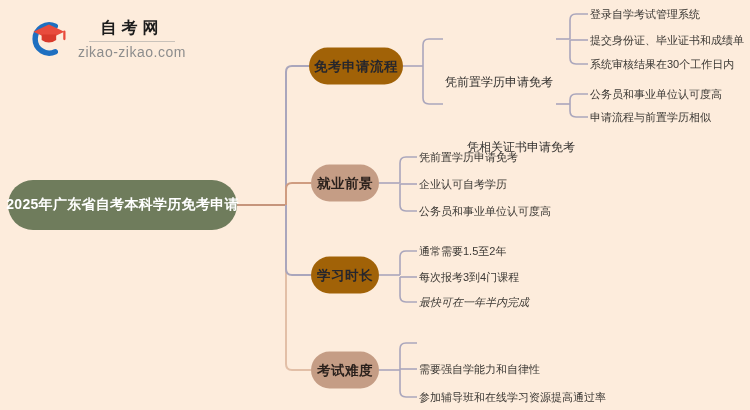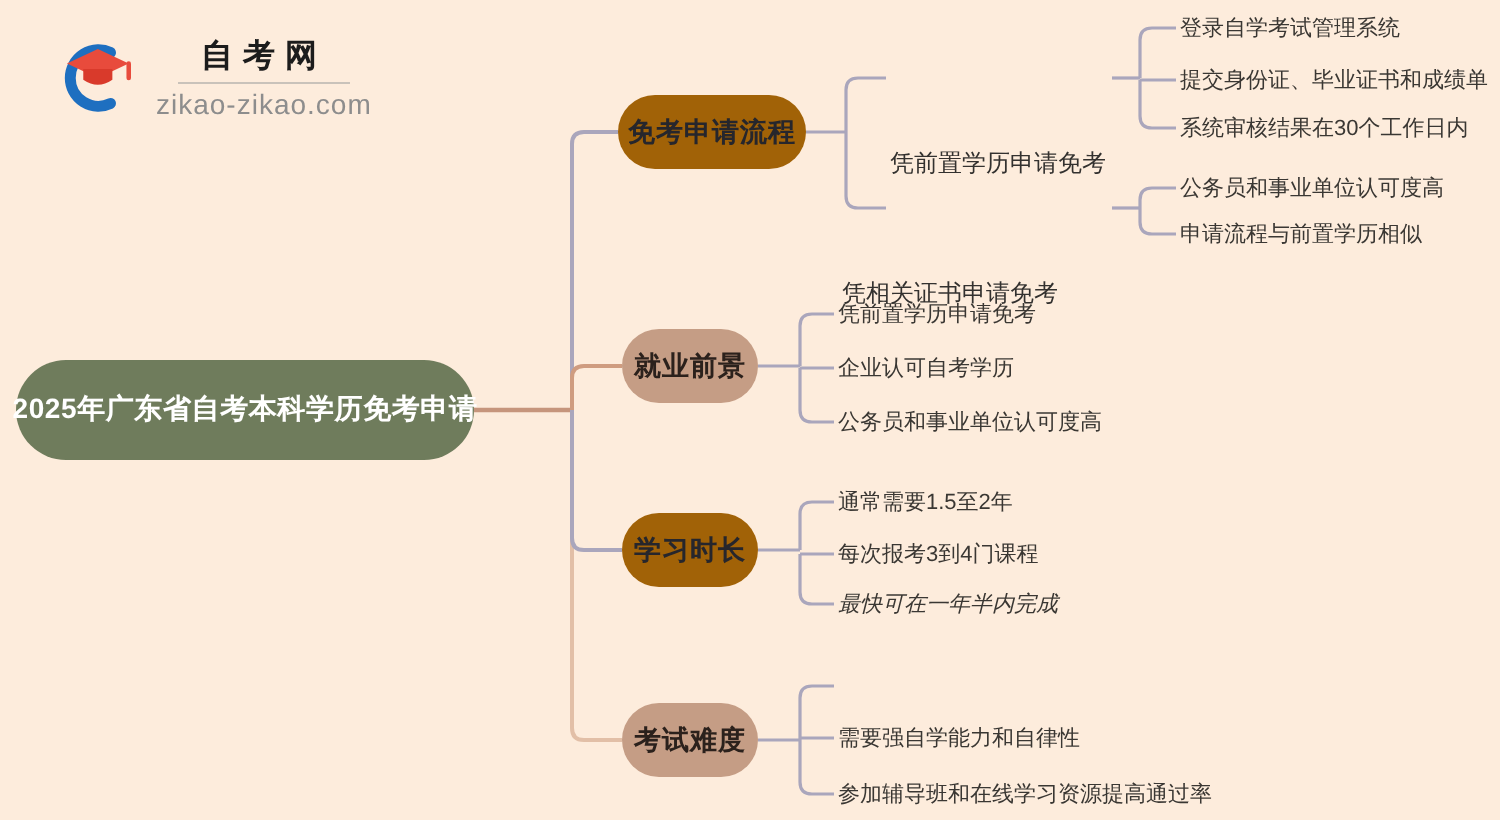--- a/index.html
+++ b/index.html
@@ -116,21 +116,21 @@
   </div>
 
   <div class="node pill title-pill" style="left:8px;top:205px;width:229px;">2025年广东省自考本科学历免考申请</div>
 
   <div class="node pill lav branch" style="left:309px;top:66px;width:94px;">免考申请流程</div>
   <div class="node pill tan branch" style="left:311px;top:183px;width:68px;">就业前景</div>
   <div class="node pill lav branch" style="left:311px;top:275px;width:68px;">学习时长</div>
   <div class="node pill tan branch" style="left:311px;top:370px;width:68px;">考试难度</div>
 
   <div class="node sub" style="left:445px;top:39px;">凭前置学历申请免考</div>
-  <div class="node sub" style="left:421px;top:104px;">凭相关证书申请免考</div>
+  <div class="node sub" style="left:467px;top:104px;">凭相关证书申请免考</div>
 
   <div class="node leaf" style="left:590px;top:14px;">登录自学考试管理系统</div>
   <div class="node leaf" style="left:590px;top:40px;">提交身份证、毕业证书和成绩单</div>
   <div class="node leaf" style="left:590px;top:64px;">系统审核结果在30个工作日内</div>
   <div class="node leaf" style="left:590px;top:94px;">公务员和事业单位认可度高</div>
   <div class="node leaf" style="left:590px;top:117px;">申请流程与前置学历相似</div>
 
   <div class="node leaf" style="left:419px;top:157px;">凭前置学历申请免考</div>
   <div class="node leaf" style="left:419px;top:184px;">企业认可自考学历</div>
   <div class="node leaf" style="left:419px;top:211px;">公务员和事业单位认可度高</div>

